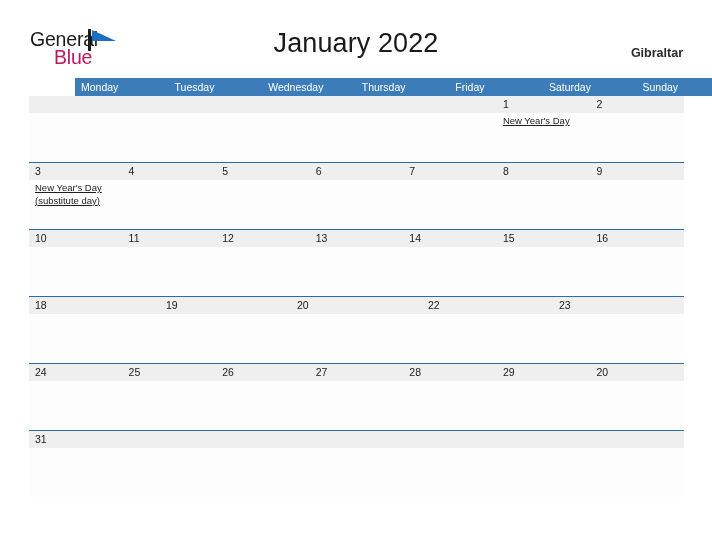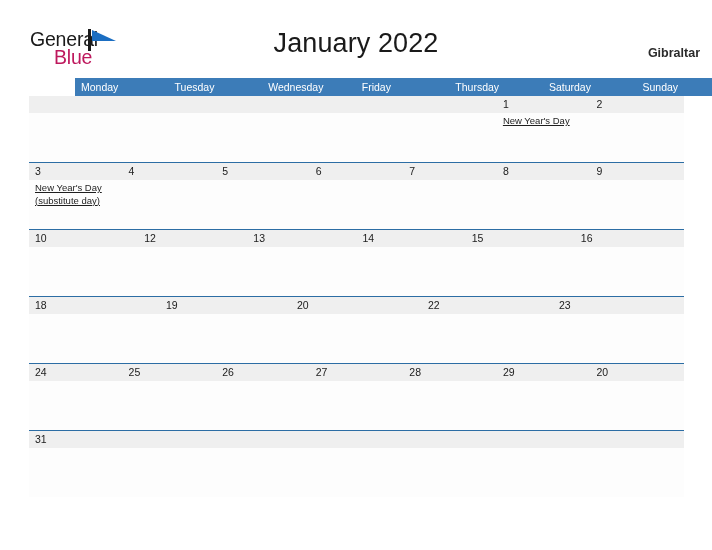--- a/index.html
+++ b/index.html
@@ -71,21 +71,21 @@
     width: 712px;
     text-align: center;
     font-size: 27px;
     color: #1a1a1a;
     font-family: "Liberation Sans", sans-serif;
     letter-spacing: 0.1px;
   }
 
   .region-label {
     position: absolute;
-    right: 12px;
+    right: 29px;
     top: 46px;
     font-size: 12.5px;
     font-weight: bold;
     color: #2b2b2b;
     font-family: "Liberation Sans", sans-serif;
   }
 
   
   .calendar {
     position: absolute;
@@ -181,22 +181,22 @@
     <div class="cal-title">January 2022</div>
 
     <div class="region-label">Gibraltar</div>
   </div>
 
   <div class="calendar">
     <div class="dow-row" id="dow-row">
         <div class="dow-cell">Monday</div>
         <div class="dow-cell">Tuesday</div>
         <div class="dow-cell">Wednesday</div>
+        <div class="dow-cell">Thursday</div>
         <div class="dow-cell">Friday</div>
-        <div class="dow-cell">Thursday</div>
         <div class="dow-cell">Saturday</div>
         <div class="dow-cell">Sunday</div>
       </div>
     <div id="weeks-container">
         <div class="week-row first">
           <div class="week-dates">
             <div class="date-num"></div>
             <div class="date-num"></div>
             <div class="date-num"></div>
             <div class="date-num"></div>
@@ -235,20 +235,21 @@
             <div class="event-cell"></div>
             <div class="event-cell"></div>
             <div class="event-cell"></div>
             <div class="event-cell"></div>
             <div class="event-cell"></div>
           </div>
         </div>
         <div class="week-row">
           <div class="week-dates">
             <div class="date-num">10</div>
+            <div class="date-num">11</div>
             <div class="date-num">12</div>
             <div class="date-num">13</div>
             <div class="date-num">14</div>
             <div class="date-num">15</div>
             <div class="date-num">16</div>
           </div>
           <div class="week-body">
             <div class="event-cell"></div>
             <div class="event-cell"></div>
             <div class="event-cell"></div>

